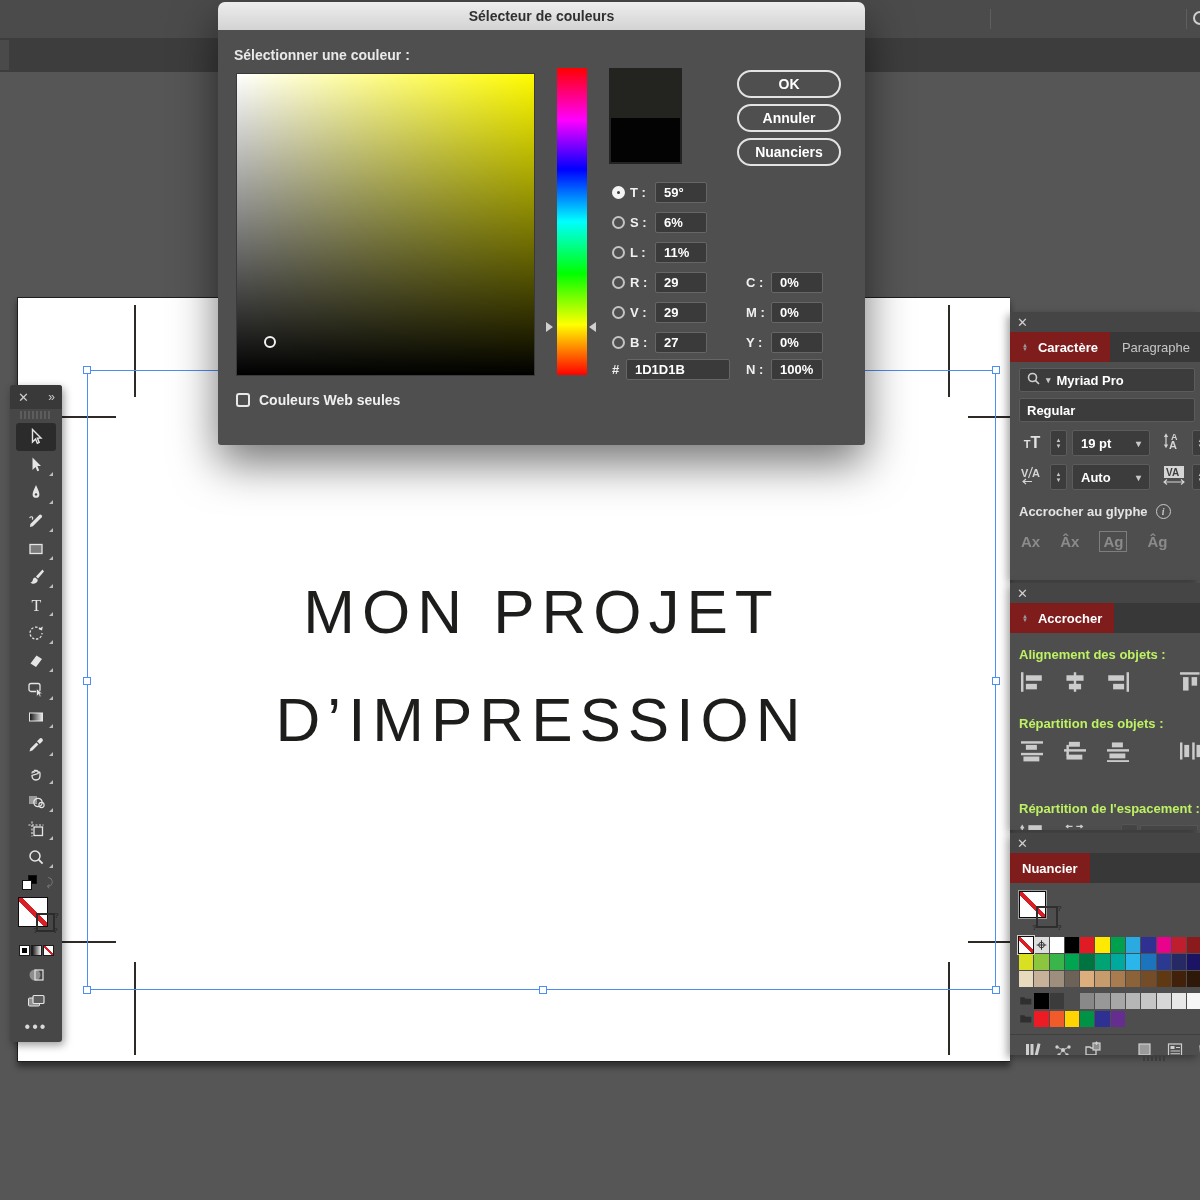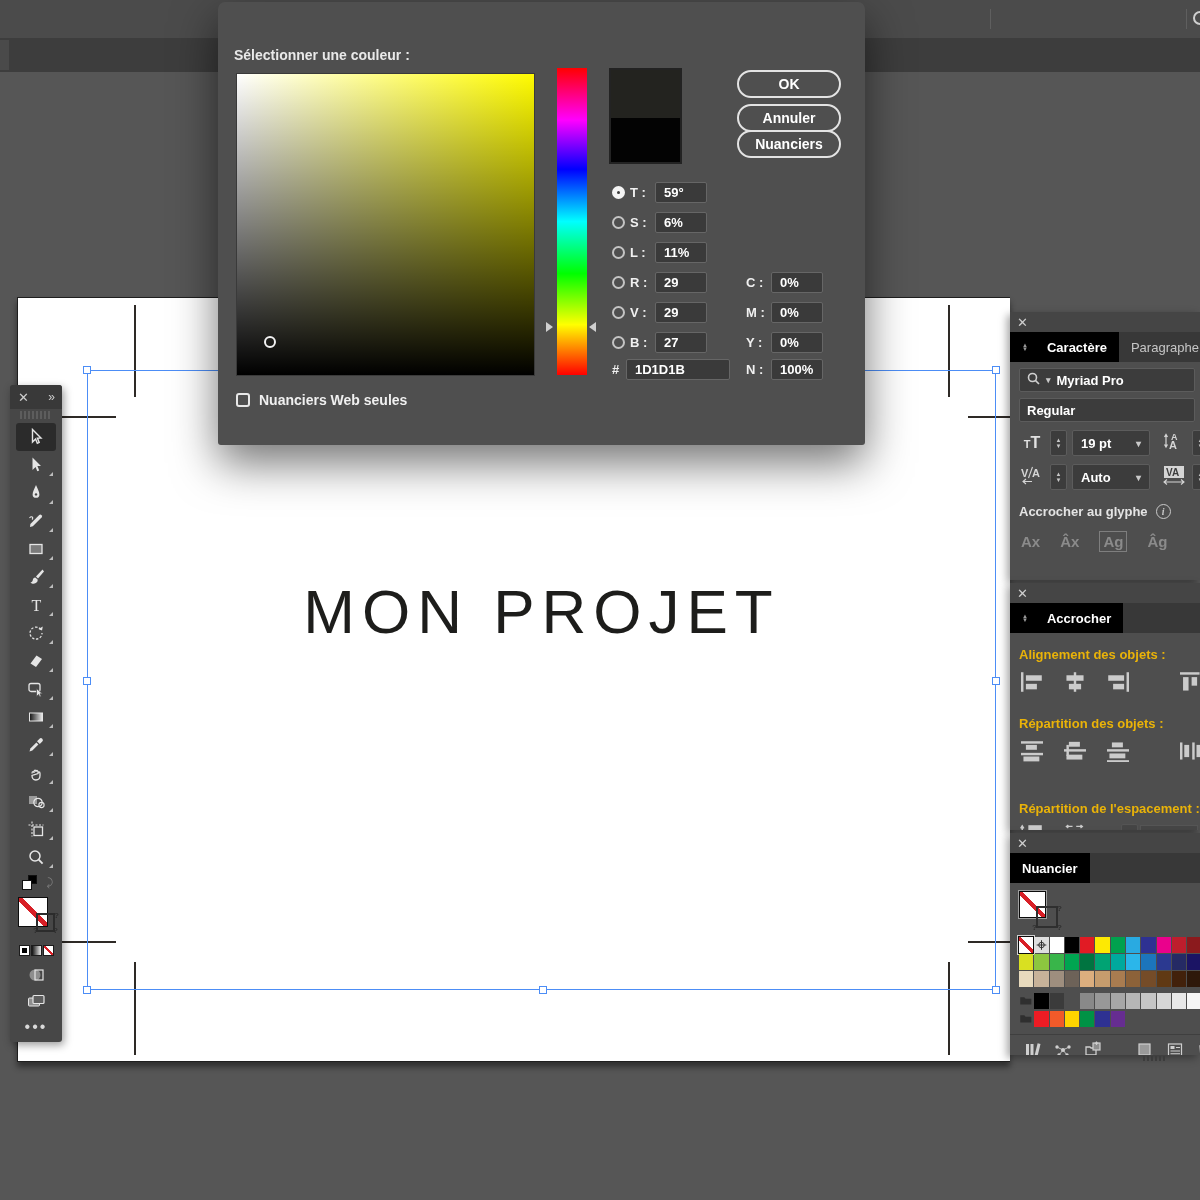--- a/index.html
+++ b/index.html
@@ -97,21 +97,21 @@
   #webonly .lbl{color:#f0f0f0;font-size:14px;font-weight:bold;}
 
   
   .panel{position:absolute;left:1010px;width:190px;background:#4e4e4e;z-index:15;
     box-shadow:-3px 3px 8px rgba(0,0,0,.35);overflow:hidden;}
   .p-mini{height:20px;background:#454545;display:flex;align-items:center;padding:0 7px;color:#cfcfcf;}
   .p-mini .x{font-size:13px;cursor:pointer;}
   .p-tabs{height:30px;background:#383838;display:flex;align-items:flex-end;}
   .p-tab{height:30px;display:flex;align-items:center;padding:0 12px;font-size:13px;color:#c6c6c6;
     cursor:pointer;white-space:nowrap;}
-  .p-tab.active{background:#000000;color:#fff;font-weight:bold;gap:19px;}
+  .p-tab.active{background:#7f1d1d;color:#fff;font-weight:bold;gap:10px;}
   .collapse-ic{display:inline-flex;flex-direction:column;line-height:4px;font-size:6px;color:#9a9a9a;}
   .p-body{padding:6px 0 0 9px;position:relative;}
 
   
   .tfield{height:24px;background:#3c3c3c;border:1px solid #5c5c5c;border-radius:2px;color:#fff;
     font-size:13px;font-weight:bold;display:flex;align-items:center;gap:6px;padding:0 7px;cursor:pointer;}
   .stepper{width:17px;height:26px;background:#3c3c3c;border:1px solid #5c5c5c;border-radius:2px;
     display:flex;flex-direction:column;align-items:center;justify-content:center;color:#c9c9c9;
     font-size:6px;line-height:6px;cursor:pointer;flex:none;}
   .num-row{display:flex;align-items:center;gap:5px;margin-top:8px;}
@@ -121,21 +121,21 @@
   .valbox .chevR{margin-left:auto;color:#c9c9c9;font-size:10px;}
   #snap-row{display:flex;align-items:center;gap:8px;margin-top:14px;color:#e4e4e4;font-size:13px;font-weight:bold;}
   #info-ic{width:15px;height:15px;border:1px solid #c9c9c9;border-radius:50%;color:#c9c9c9;font-size:10px;
     display:flex;align-items:center;justify-content:center;font-style:italic;font-family:"Liberation Serif",serif;}
   #glyph-row{display:flex;align-items:center;gap:20px;margin:12px 0 10px 2px;color:#8b8b8b;
     font-size:15px;font-weight:bold;}
   #glyph-row .g{cursor:default;}
   #glyph-row .boxed{border:1px solid #7e7e7e;padding:1px 3px;}
 
   
-  .al-label{color:#eab308;font-size:13px;font-weight:bold;margin:8px 0 6px 0;}
+  .al-label{color:#bef264;font-size:13px;font-weight:bold;margin:8px 0 6px 0;}
   .al-icons{display:flex;align-items:center;height:32px;}
   .al-ic{width:30px;margin-right:13px;cursor:pointer;flex:none;}
   .al-ic.far{margin-left:auto;margin-right:-8px;}
   #spacing-row{display:flex;align-items:center;margin-top:2px;}
   #spacing-field{display:flex;align-items:center;margin-left:16px;}
   #spacing-field .stepper{opacity:.45;}
   #spacing-val{width:58px;height:24px;background:#464646;border:1px solid #555;color:#7d7d7d;font-size:13px;
     display:flex;align-items:center;padding-left:8px;margin-left:2px;}
 
   
@@ -177,20 +177,21 @@
 <div class="cropmark" style="left:60px;top:416px;width:56px;height:2px"></div>
 <div class="cropmark" style="left:948px;top:305px;width:2px;height:92px"></div>
 <div class="cropmark" style="left:968px;top:416px;width:42px;height:2px"></div>
 <div class="cropmark" style="left:60px;top:941px;width:56px;height:2px"></div>
 <div class="cropmark" style="left:134px;top:962px;width:2px;height:93px"></div>
 <div class="cropmark" style="left:968px;top:941px;width:42px;height:2px"></div>
 <div class="cropmark" style="left:948px;top:962px;width:2px;height:93px"></div>
 
 <div id="heading" class="abs" style="color: rgb(29, 29, 27); text-align: center;">
   <div>MON PROJET</div>
+  <div>D’IMPRESSION</div>
 </div>
 
 <div id="selframe" class="abs">
   <div class="handle" style="left:-5px;top:-5px"></div>
   <div class="handle" style="right:-5px;top:-5px"></div>
   <div class="handle" style="left:-5px;top:306px"></div>
   <div class="handle" style="right:-5px;top:306px"></div>
   <div class="handle" style="left:-5px;bottom:-5px"></div>
   <div class="handle" style="left:451px;bottom:-5px"></div>
   <div class="handle" style="right:-5px;bottom:-5px"></div>
@@ -329,34 +330,37 @@
         <svg width="18" height="18" viewBox="0 0 18 18">
           <rect x="1.5" y="6" width="11" height="8" rx="1" fill="#8e8e8e" stroke="#e5e5e5" stroke-width="1"></rect>
           <rect x="6" y="3.5" width="11" height="8" rx="1" fill="#5d5d5d" stroke="#e5e5e5" stroke-width="1.2"></rect>
         </svg>
       </div>
     <div id="tb-ellipsis">•••</div>
   </div>
 </div>
 
 <div id="dlg" class="abs">
+  <div id="dlg-title">
+    <span>Sélecteur de couleurs</span>
+  </div>
   <div id="dlg-prompt">Sélectionner une couleur :</div>
   <div id="sbfield" style="background-image: linear-gradient(to top, rgb(0, 0, 0), rgba(0, 0, 0, 0)), linear-gradient(to right, rgb(255, 255, 255), rgb(255, 251, 0));">
     <div id="sb-marker"></div>
   </div>
   <div id="huebar"></div>
   <div id="hue-a-left" class="hue-arrow"></div>
   <div id="hue-a-right" class="hue-arrow"></div>
   <div id="preview">
     <div class="new" style="background: rgb(35, 35, 31);"></div>
     <div class="cur" style="background: rgb(3, 3, 3);"></div>
   </div>
   <div class="dlg-btn" style="top:68px">OK</div>
   <div class="dlg-btn" style="top:102px">Annuler</div>
-  <div class="dlg-btn" style="top:128px">Nuanciers</div>
+  <div class="dlg-btn" style="top:136px">Nuanciers</div>
   <div id="hsb-rows">
       <div class="crow" style="left: 394px; top: 180px;">
         <span class="radio sel"></span>
         <span class="clabel">T :</span>
         <div class="cfield">59°</div>
       </div>
       <div class="crow" style="left: 394px; top: 210px;">
         <span class="radio"></span>
         <span class="clabel">S :</span>
         <div class="cfield">6%</div>
@@ -399,21 +403,21 @@
         <span class="clabel">Y :</span>
         <div class="cfield">0%</div>
       </div>
       <div class="crow" style="left: 528px; top: 357px;">
         <span class="clabel">N :</span>
         <div class="cfield">100%</div>
       </div>
     </div>
   <div id="webonly">
     <span class="box"></span>
-    <span class="lbl">Nuanciers Web seules</span>
+    <span class="lbl">Couleurs Web seules</span>
   </div>
 </div>
 
 <div class="panel" id="char-panel" style="top:312px;height:268px">
   <div class="p-mini">
       <span class="x">✕</span>
     </div>
   <div class="p-tabs" id="char-tabs">
       <div class="p-tab active">
         <span class="collapse-ic">

